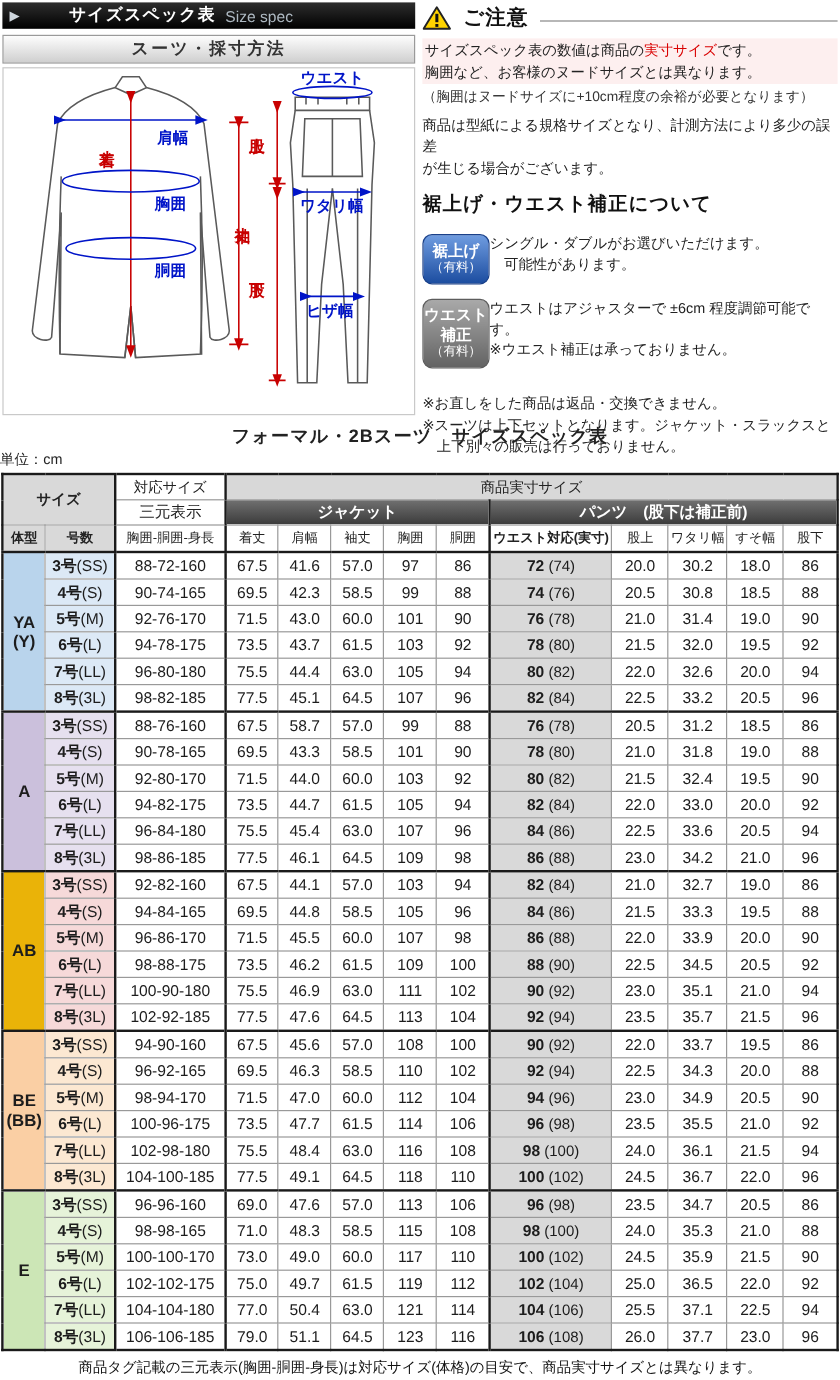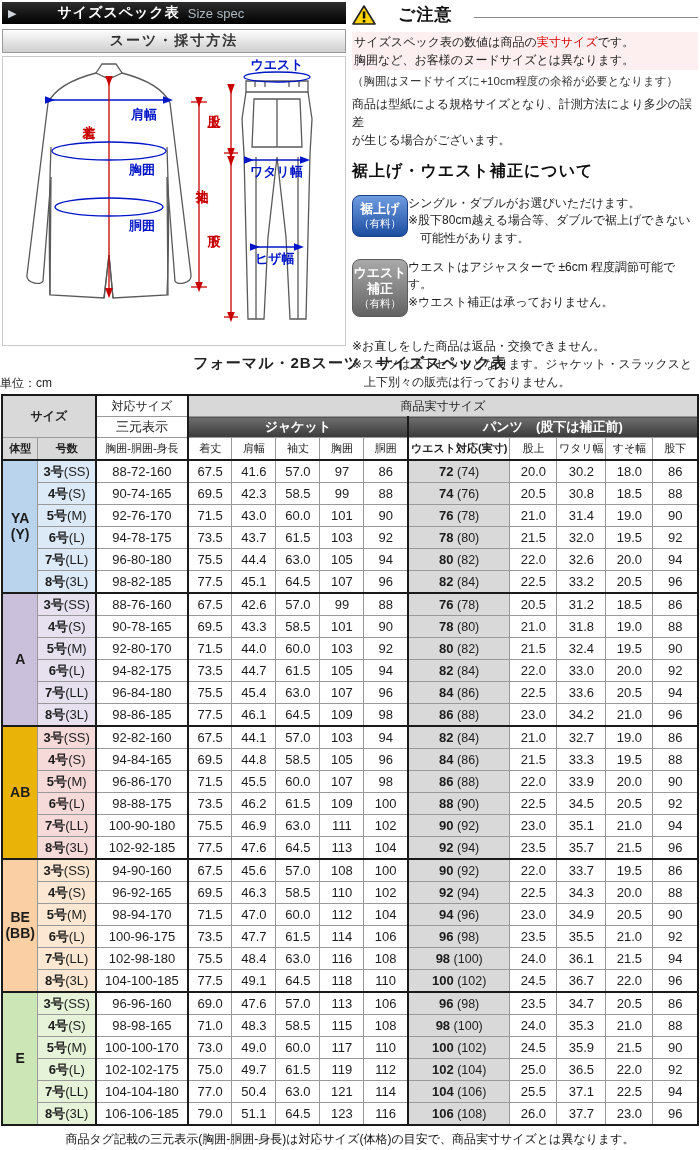--- a/index.html
+++ b/index.html
@@ -8,21 +8,21 @@
   
   .leftcol{position:absolute;left:2px;top:2px;width:344px;}
   .blackbar{height:22px;background:linear-gradient(#2e2e2e,#000);color:#fff;display:flex;align-items:center;padding:0 6px;box-sizing:border-box;}
   .blackbar .tri{color:#cfd6dd;font-size:11px;margin-right:5px;}
   .blackbar .t1{font-weight:bold;font-size:14px;letter-spacing:1px;margin-left:36px;}
   .blackbar .t2{color:#aeb9c2;font-size:13px;margin-left:8px;}
   .measurebar{margin-top:5px;height:22px;border:1px solid #9a9a9a;background:linear-gradient(#fdfdfd,#cfcfcf);display:flex;align-items:center;justify-content:center;font-weight:bold;font-size:14px;color:#333;letter-spacing:2px;}
   .diagram{margin-top:3px;border:1px solid #c9c9c9;background:#fff;height:288px;}
   
   .rightcol{position:absolute;left:352px;top:2px;width:346px;font-size:12px;line-height:1.5;}
-  .noticeHead{display:flex;align-items:center;gap:22px;}
+  .noticeHead{display:flex;align-items:center;gap:10px;}
   .noticeHead .ttl{font-weight:bold;font-size:17px;color:#111;letter-spacing:1px;}
   .noticeHead .hr{flex:1;border-top:1px solid #888;margin-top:6px;}
   .noticeP1{background:#FDEFEF;margin-top:4px;padding:1px 2px;}
   .red{color:#d90000;}
   .small{font-size:11.5px;color:#333;margin-top:3px;}
   .noticeP2{margin-top:5px;}
   .hoseiTitle{font-weight:bold;font-size:16px;color:#111;margin-top:10px;letter-spacing:1px;}
   .badgeRow{display:flex;gap:0;margin-top:12px;align-items:flex-start;}
   .badge{width:56px;border-radius:8px;color:#fff;text-align:center;padding:5px 0;box-sizing:border-box;flex:none;}
   .badge.blue{background:linear-gradient(#6f9ce0,#1c4da0);border:1px solid #1a4089;}
@@ -156,21 +156,20 @@
 
     <div class="hoseiTitle">裾上げ・ウエスト補正について</div>
 
     <div class="badgeRow">
       <div class="badge blue">
         <div class="b1">裾上げ</div>
         <div class="b2">（有料）</div>
       </div>
       <div class="badgeTxt">
         <span>シングル・ダブルがお選びいただけます。</span>
-        <span>※股下80cm越える場合等、ダブルで裾上げできない</span>
         <span class="indent">可能性があります。</span>
       </div>
     </div>
 
     <div class="badgeRow">
       <div class="badge gray">
         <div class="b1">ウエスト</div>
         <div class="b1">補正</div>
         <div class="b2">（有料）</div>
       </div>
@@ -323,21 +322,21 @@
         <td>20.5</td>
         <td>96</td>
       </tr>
       <tr class="gstart">
         <td class="taikei" rowspan="6" style="background: rgb(203, 192, 220);">
           <div>A</div>
         </td>
         <td class="sizec bt" style="background: rgb(230, 224, 239);"><b>3号</b>(SS)</td>
         <td class="bt">88-76-160</td>
         <td>67.5</td>
-        <td>42.6</td>
+        <td>58.7</td>
         <td>57.0</td>
         <td>99</td>
         <td class="bt">88</td>
         <td class="waistc"><b>76</b> (78)</td>
         <td>20.5</td>
         <td>31.2</td>
         <td>18.5</td>
         <td>86</td>
       </tr>
       <tr>

